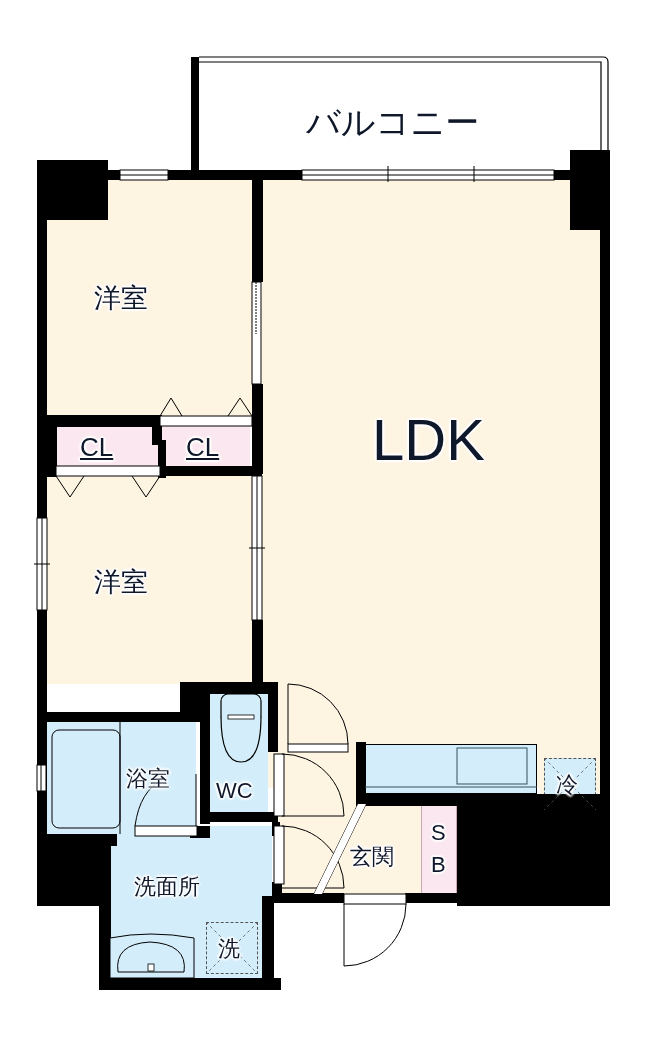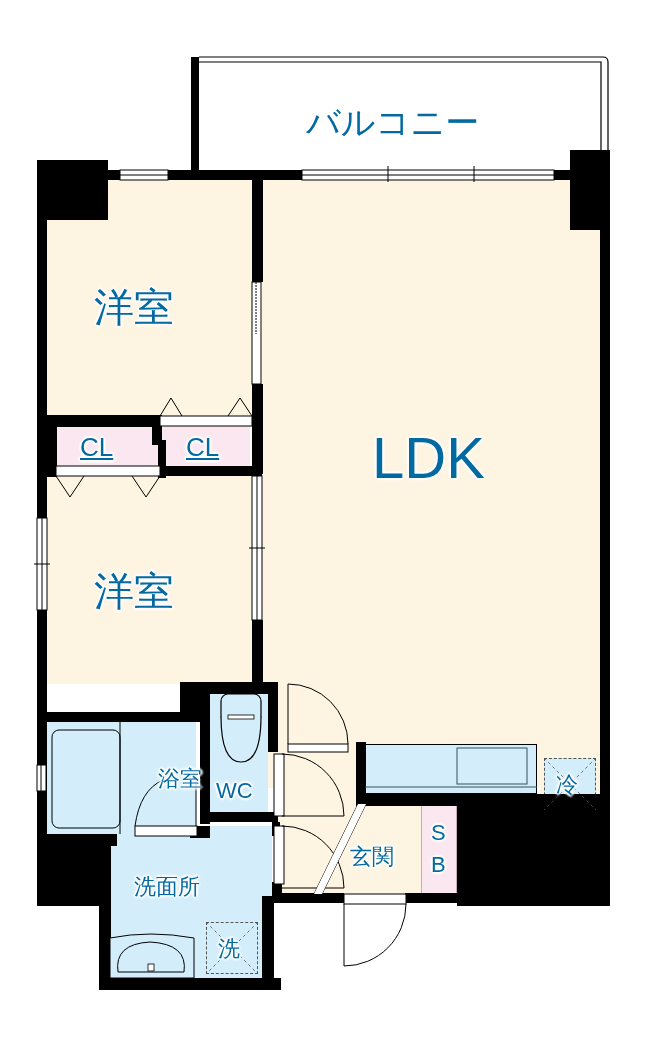--- a/index.html
+++ b/index.html
@@ -1,22 +1,22 @@
 <!DOCTYPE html>
 <html><head>
   <meta charset="utf-8">
   <style>
     html, body { margin: 0; padding: 0; background: #ffffff; }
     body { width: 649px; height: 1042px; position: relative; overflow: hidden;
            font-family: "DejaVu Sans", sans-serif; }
     .wall { position: absolute; background: #000; }
     .floor { position: absolute; }
-    .label { position: absolute; color: #0369a1; white-space: nowrap;
+    .label { position: absolute; color: #0f172a; white-space: nowrap;
              text-shadow: 0 0 3px #fff, 0 0 3px #fff, 0 0 3px #fff, 2px 0 2px #fff, -2px 0 2px #fff, 0 2px 2px #fff, 0 -2px 2px #fff; }
-    .room-big { font-size: 40px; }
+    .room-big { font-size: 27px; }
     .room-ldk { font-family: "Liberation Sans", sans-serif; font-size: 58px; }
     .room-sm { font-size: 22px; }
     .cl { font-family: "Liberation Sans", sans-serif; font-size: 26px; text-decoration: underline; }
     svg.overlay { position: absolute; left: 0; top: 0; }
   </style>
 </head>
 <body>
 
 <div class="floor" style="left:262px; top:178px; width:340px; height:560px; background:#fdf4e2;"></div>
 <div class="floor" style="left:262px; top:738px; width:280px; height:50px; background:#fdf4e2;"></div>
@@ -172,25 +172,25 @@
 
   <line x1="206" y1="922" x2="258" y2="974" stroke="#555" stroke-width="0.8" stroke-dasharray="3,3"></line>
   <line x1="258" y1="922" x2="206" y2="974" stroke="#555" stroke-width="0.8" stroke-dasharray="3,3"></line>
 
   <path d="M110 938 Q150 930 194 938 V978 H110 Z" fill="#d3eefa" stroke="#000" stroke-width="1"></path>
   <path d="M118 972 Q114 944 150 942 Q188 944 184 972 Z" fill="#d3eefa" stroke="#000" stroke-width="1"></path>
   <rect x="148" y="964" width="6" height="7" fill="#fff" stroke="#000" stroke-width="0.8"></rect>
 </svg>
 
 <div class="label room-big" style="left:306px; top:100px; font-size:34px;">バルコニー</div>
-<div class="label room-ldk" style="left:372px; top:424px;">LDK</div>
+<div class="label room-ldk" style="left:372px; top:406px;">LDK</div>
 <div class="label room-big" style="left:94px; top:280px;">洋室</div>
 <div class="label room-big" style="left:94px; top:564px;">洋室</div>
 <div class="label cl" style="left:80px; top:432px;">CL</div>
 <div class="label cl" style="left:186px; top:432px;">CL</div>
-<div class="label room-sm" style="left:126px; top:764px;margin-left:32px;">浴室</div>
+<div class="label room-sm" style="left:126px; top:764px;">浴室</div>
 <div class="label room-sm" style="left:216px; top:778px; font-family:'Liberation Sans', sans-serif;">WC</div>
 <div class="label room-sm" style="left:134px; top:872px;">洗面所</div>
 <div class="label room-sm" style="left:350px; top:842px;">玄関</div>
 <div class="label room-sm" style="left:431px; top:820px; font-family:'Liberation Sans', sans-serif;">S</div>
 <div class="label room-sm" style="left:431px; top:852px; font-family:'Liberation Sans', sans-serif;">B</div>
 <div class="label room-sm" style="left:556px; top:770px;">冷</div>
 <div class="label room-sm" style="left:218px; top:934px;">洗</div>
 
 </body></html>

